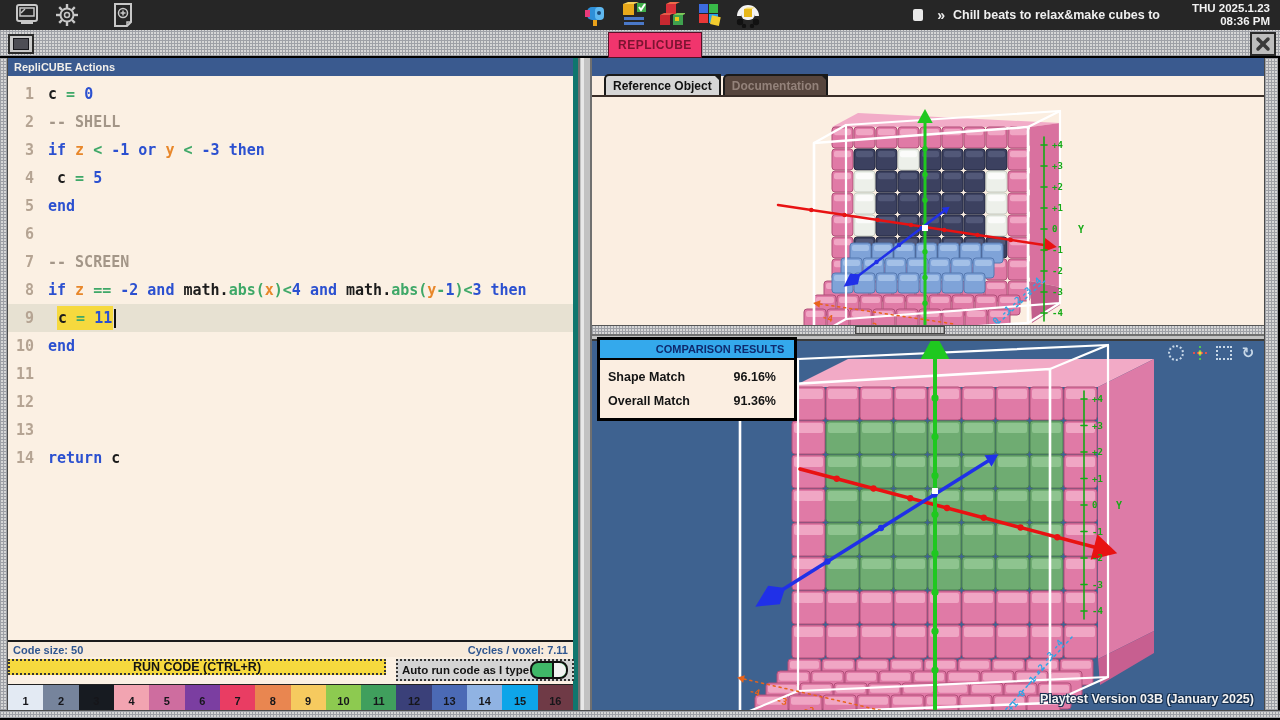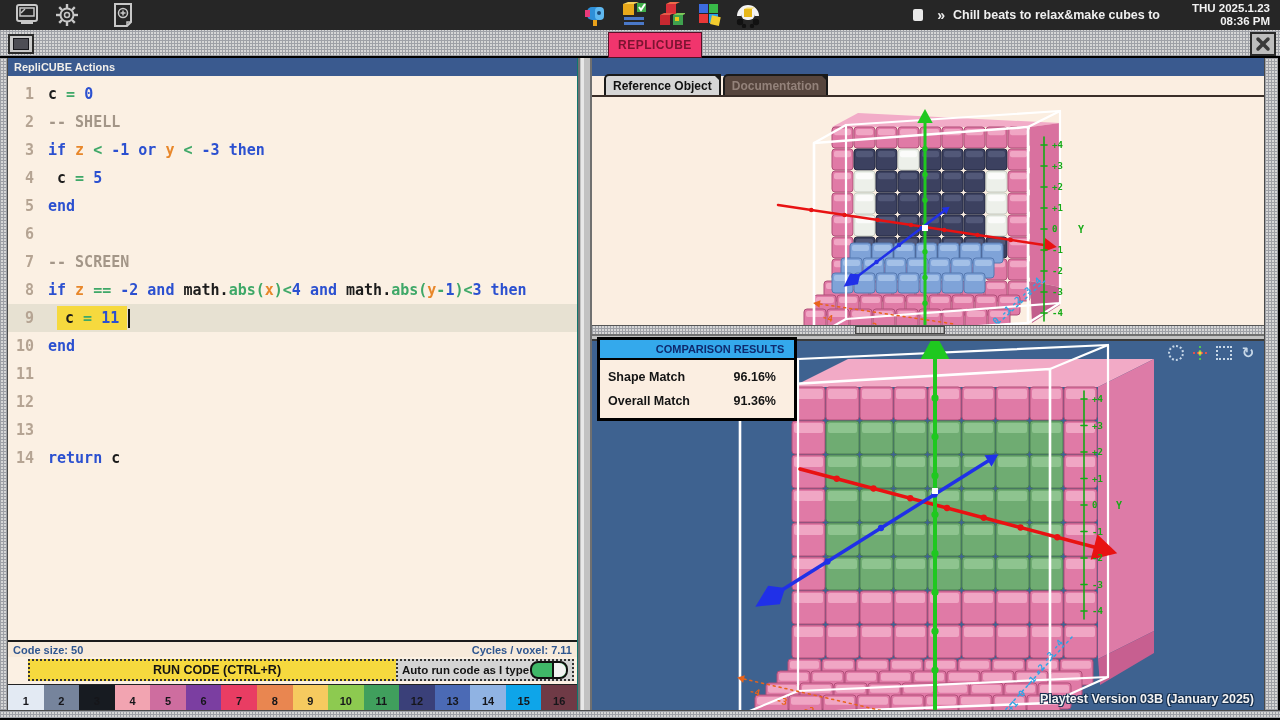--- a/index.html
+++ b/index.html
@@ -28,36 +28,36 @@
              color:#7A1430;font-size:12px;font-weight:bold;display:flex;align-items:center;letter-spacing:0.5px;}
   #close-btn{position:absolute;right:4px;top:2px;width:26px;height:24px;background:#BDBDBD;border:2px solid #2A2A2A;
              box-sizing:border-box;display:flex;align-items:center;justify-content:center;}
   
   #win-body{position:absolute;left:0;top:58px;width:1280px;height:652px;}
   #border-left{position:absolute;left:0;top:0;width:8px;height:652px;border-right:1px solid #4A4A4A;box-sizing:border-box;}
   #border-right{position:absolute;left:1264px;top:0;width:14px;height:652px;border-left:1px solid #4A4A4A;box-sizing:border-box;}
   #border-bottom{position:absolute;left:0;top:652px;width:1280px;height:8px;border-top:1px solid #4A4A4A;box-sizing:border-box;}
   
   #left-pane{position:absolute;left:8px;top:0;width:570px;height:652px;background:#FBF0E3;
-             border-right:1px solid #0f766e;box-sizing:border-box;}
+             border-right:5px solid #0f766e;box-sizing:border-box;}
   #editor-header{height:18px;background:#3A5A8F;color:#F2EFEA;font-size:11px;font-weight:bold;
                  display:flex;align-items:center;padding-left:6px;}
   #code-lines{height:560px;overflow:hidden;padding-top:4px;}
   .code-line{display:flex;align-items:center;height:28px;font-family:"DejaVu Sans Mono",monospace;
              font-size:15px;font-weight:bold;white-space:pre;}
   .code-line.active{background:#E7E1D2;}
   .line-num{width:26px;text-align:right;margin-right:14px;color:#B5A493;flex:none;}
   .tok-p{color:#1C1C1C}.tok-k{color:#2B50D0}.tok-n{color:#2B50D0}
   .tok-v{color:#E8872A}.tok-o{color:#3FA868}.tok-c{color:#A39688}
-  .sel{background:#F6D93E;padding:3px 8px;}
+  .sel{background:#F6D93E;padding:3px 1px;}
   .cursor{display:inline-block;width:2px;height:19px;background:#111;margin-left:1px;}
   #status-bar{height:15px;border-top:2px solid #1A1A1A;display:flex;justify-content:space-between;
               align-items:center;padding:0 5px;font-size:11px;font-weight:bold;color:#2F5690;background:#F7EADB;}
   #run-row{height:27px;position:relative;background:#FBF0E3;}
-  #run-btn{position:absolute;left:20px;top:2px;width:378px;height:22px;background:#F6D93E;border:2px dotted #333;
+  #run-btn{position:absolute;left:0;top:2px;width:378px;height:16px;background:#F6D93E;border:2px dotted #333;
            box-sizing:border-box;font-size:12.5px;font-weight:bold;color:#141414;display:flex;align-items:center;justify-content:center;}
   #autorun{position:absolute;left:388px;top:2px;width:178px;height:22px;background:#D4D4D4;border:2px dotted #333;
            box-sizing:border-box;display:flex;align-items:center;justify-content:space-between;padding:0 4px;}
   #autorun-label{font-size:11.5px;font-weight:bold;color:#141414;}
   #toggle{width:34px;height:14px;border:2px solid #111;border-radius:8px;background:#3FB868;position:relative;}
   #toggle .knob{position:absolute;right:0;top:0;width:14px;height:14px;background:#F2F2F2;border-left:2px solid #111;
                 border-radius:0 7px 7px 0;box-sizing:border-box;}
   #palette{display:flex;height:32px;border-top:1px solid #222;}
   .swatch{flex:1;display:flex;align-items:center;justify-content:center;
           font-size:11px;font-weight:bold;color:#16161A;}

